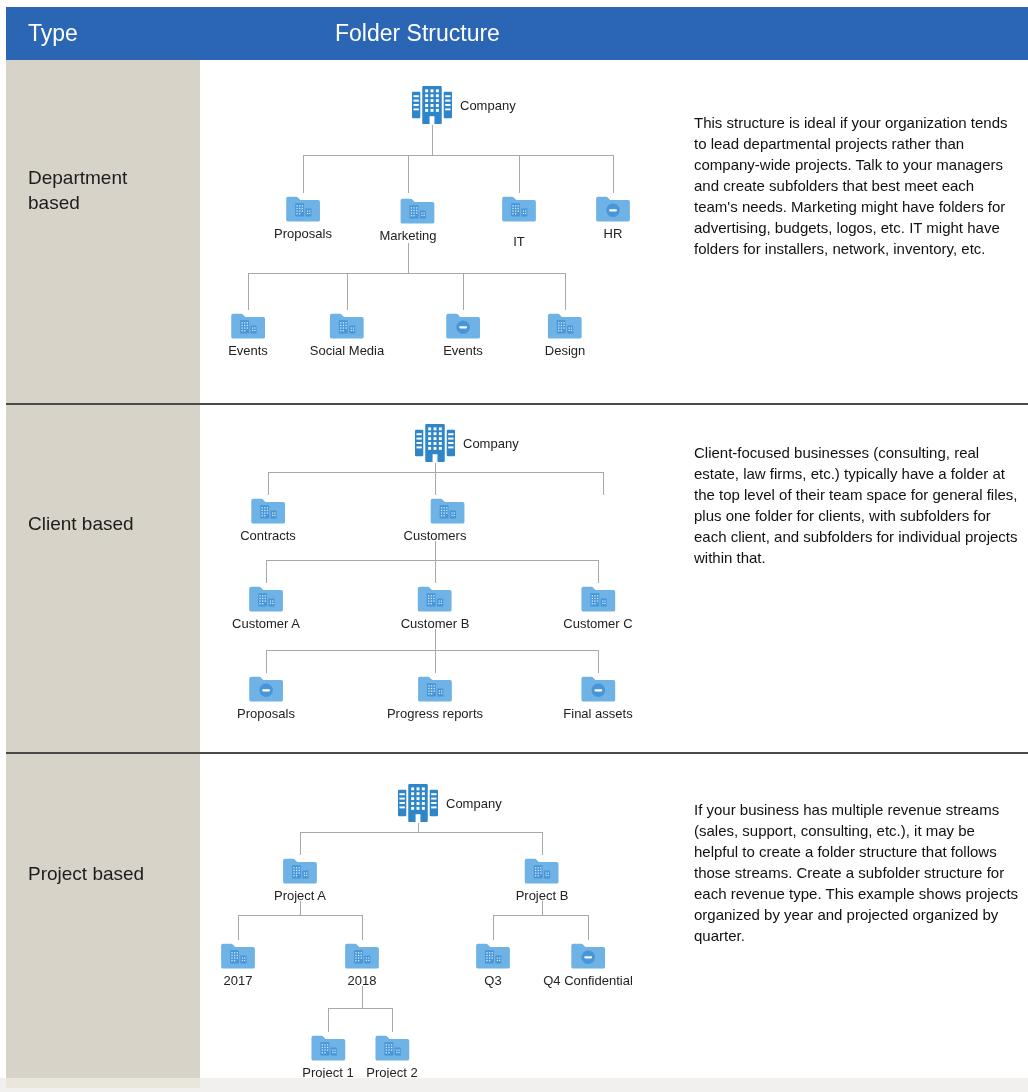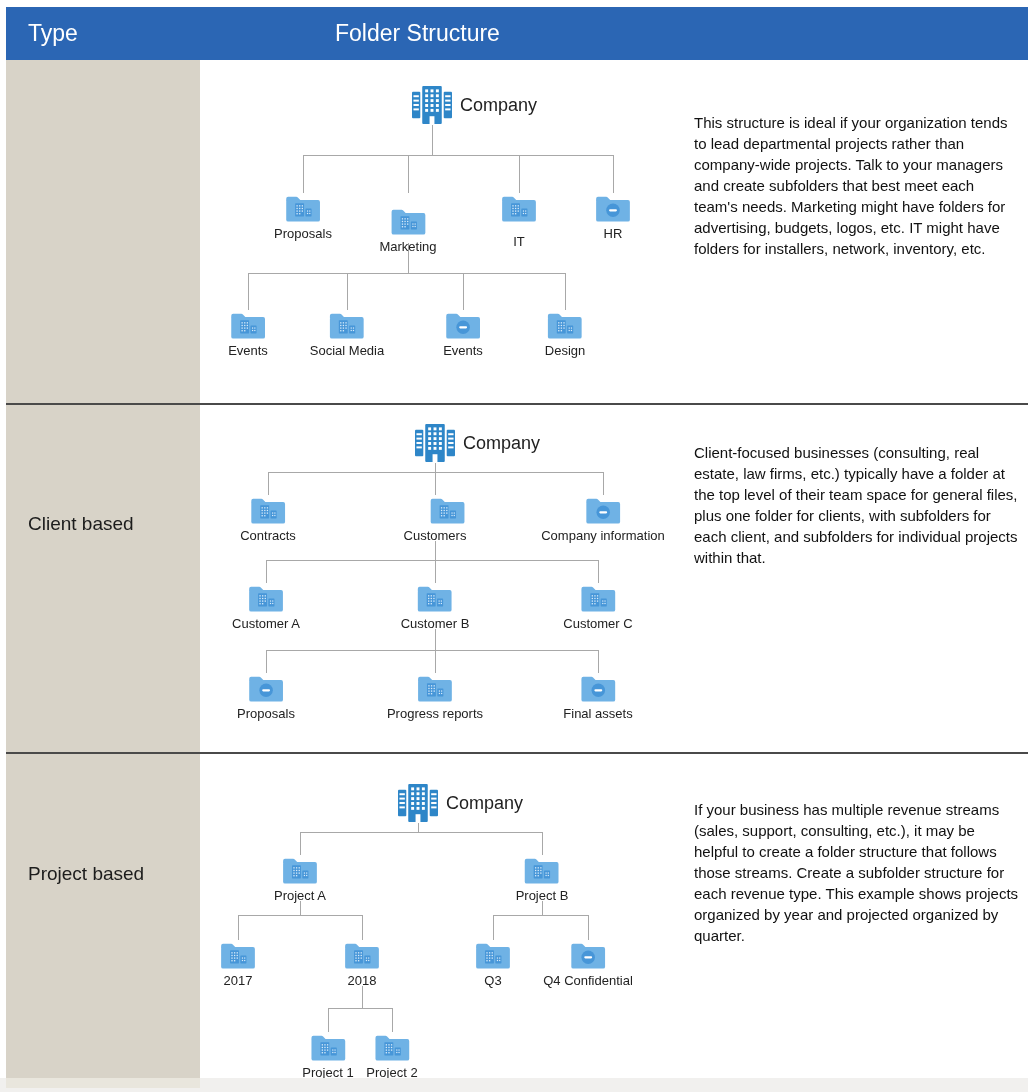--- a/index.html
+++ b/index.html
@@ -17,36 +17,37 @@
   .divider{position:absolute;left:6px;right:0;height:2px;background:#4a4a4a;}
 
   .desc{position:absolute;left:694px;width:326px;font-size:15px;line-height:21px;color:#111111;}
 
   .vline{position:absolute;width:1px;background:#a8a8a8;}
   .hline{position:absolute;height:1px;background:#a8a8a8;}
 
   .node{position:absolute;display:flex;flex-direction:column;align-items:center;transform:translateX(-50%);}
   .node .nlabel{margin-top:3px;font-size:13px;color:#222222;white-space:nowrap;}
   .cnode{position:absolute;display:flex;align-items:center;gap:5px;}
-  .cnode .nlabel{font-size:18px;color:#222222;white-space:nowrap;}
+  .cnode .nlabel{font-size:13px;color:#222222;white-space:nowrap;}
   .icon{display:block;line-height:0;}
 
   .bottom-strip{position:absolute;left:0;top:1078px;right:0;height:14px;background:#f1f0ee;}
   .bottom-strip-left{position:absolute;left:6px;top:1078px;width:194px;height:10px;background:#e9e6dd;}
 </style>
 </head>
 <body>
 
 <div class="stage">
 
   <div class="header-band"></div>
   <div class="header-label hl-type">Type</div>
   <div class="header-label hl-structure">Folder Structure</div>
 
   <div class="sidebar"></div>
+  <div class="row-label" style="left:28px;top:166px;">Department based</div>
   <div class="row-label" style="left:28px;top:512px;">Client based</div>
   <div class="row-label" style="left:28px;top:862px;">Project based</div>
 
   <div class="divider" style="top:403px;"></div>
   <div class="divider" style="top:752px;"></div>
 
   <div class="desc" style="top:112px;">This structure is ideal if your organization tends to lead departmental projects rather than company-wide projects. Talk to your managers and create subfolders that best meet each team's needs. Marketing might have folders for advertising, budgets, logos, etc. IT might have folders for installers, network, inventory, etc.</div>
   <div class="desc" style="top:442px;">Client-focused businesses (consulting, real estate, law firms, etc.) typically have a folder at the top level of their team space for general files, plus one folder for clients, with subfolders for each client, and subfolders for individual projects within that.</div>
   <div class="desc" style="top:799px;">If your business has multiple revenue streams (sales, support, consulting, etc.), it may be helpful to create a folder structure that follows those streams. Create a subfolder structure for each revenue type. This example shows projects organized by year and projected organized by quarter.</div>
 
@@ -122,21 +123,21 @@
             <rect x="12.9" y="21.4" width="1.4" height="1.4"></rect>
             <rect x="15.7" y="21.4" width="1.4" height="1.4"></rect>
             <rect x="24.1" y="18.6" width="1.3" height="1.3"></rect>
             <rect x="26.5" y="18.6" width="1.3" height="1.3"></rect>
             <rect x="24.1" y="21.2" width="1.3" height="1.3"></rect>
             <rect x="26.5" y="21.2" width="1.3" height="1.3"></rect>
           </g>
         </svg></span>
     <span class="nlabel">Proposals</span>
   </div>
-  <div class="node" style="left:408px;top:206px;">
+  <div class="node" style="left:408px;top:195px;align-items:flex-end;">
     <span class="icon"><svg width="38" height="30" viewBox="0 0 40 32">
           <g fill="#6fb2e5">
             <path d="M2 9 V6 q0-2 2-2 h8.7 q1 0 1.7 0.8 L17 7.5 V9 Z"></path>
             <rect x="2" y="7.5" width="36" height="23" rx="2"></rect>
           </g>
           <g fill="#4796d8">
             <rect x="11.5" y="11" width="9.5" height="14" rx="0.5"></rect>
             <rect x="22.5" y="16.5" width="6.5" height="8.5" rx="0.5"></rect>
           </g>
           <g fill="#d9ecfa">
@@ -407,31 +408,20 @@
             <rect x="12.9" y="21.4" width="1.4" height="1.4"></rect>
             <rect x="15.7" y="21.4" width="1.4" height="1.4"></rect>
             <rect x="24.1" y="18.6" width="1.3" height="1.3"></rect>
             <rect x="26.5" y="18.6" width="1.3" height="1.3"></rect>
             <rect x="24.1" y="21.2" width="1.3" height="1.3"></rect>
             <rect x="26.5" y="21.2" width="1.3" height="1.3"></rect>
           </g>
         </svg></span>
     <span class="nlabel">Customers</span>
   </div>
-  <div class="node" style="left:603px;top:495px;">
-    <span class="icon"><svg width="38" height="30" viewBox="0 0 40 32">
-          <g fill="#6fb2e5">
-            <path d="M2 9 V6 q0-2 2-2 h8.7 q1 0 1.7 0.8 L17 7.5 V9 Z"></path>
-            <rect x="2" y="7.5" width="36" height="23" rx="2"></rect>
-          </g>
-          <circle cx="20" cy="18.5" r="7.2" fill="#4796d8"></circle>
-          <rect x="15.8" y="17.4" width="8.4" height="2.2" rx="1.1" fill="#ffffff"></rect>
-        </svg></span>
-    <span class="nlabel">Company information</span>
-  </div>
   <div class="node" style="left:266px;top:583px;">
     <span class="icon"><svg width="38" height="30" viewBox="0 0 40 32">
           <g fill="#6fb2e5">
             <path d="M2 9 V6 q0-2 2-2 h8.7 q1 0 1.7 0.8 L17 7.5 V9 Z"></path>
             <rect x="2" y="7.5" width="36" height="23" rx="2"></rect>
           </g>
           <g fill="#4796d8">
             <rect x="11.5" y="11" width="9.5" height="14" rx="0.5"></rect>
             <rect x="22.5" y="16.5" width="6.5" height="8.5" rx="0.5"></rect>
           </g>

